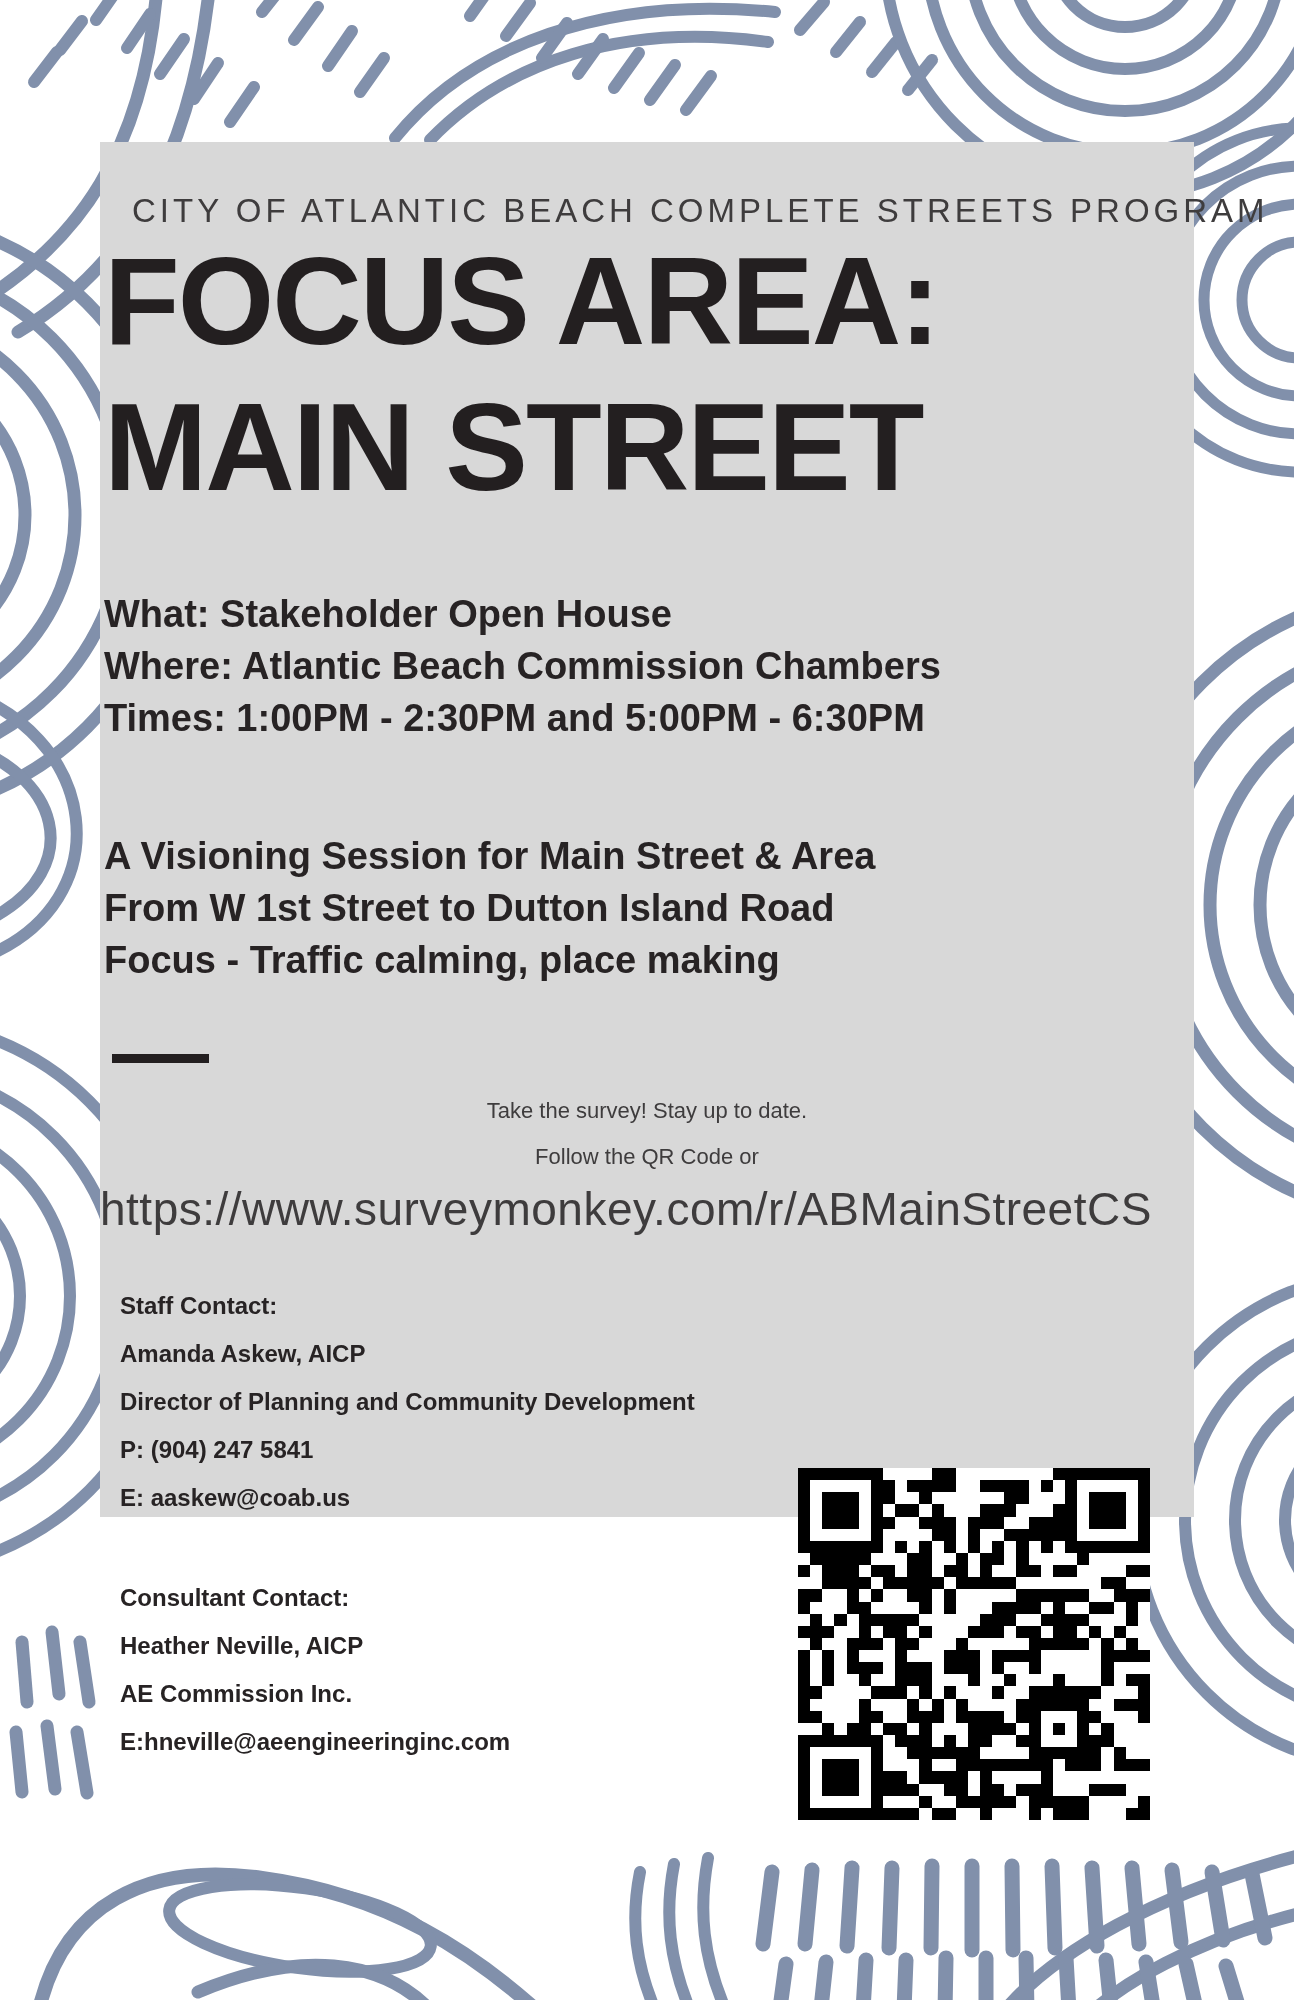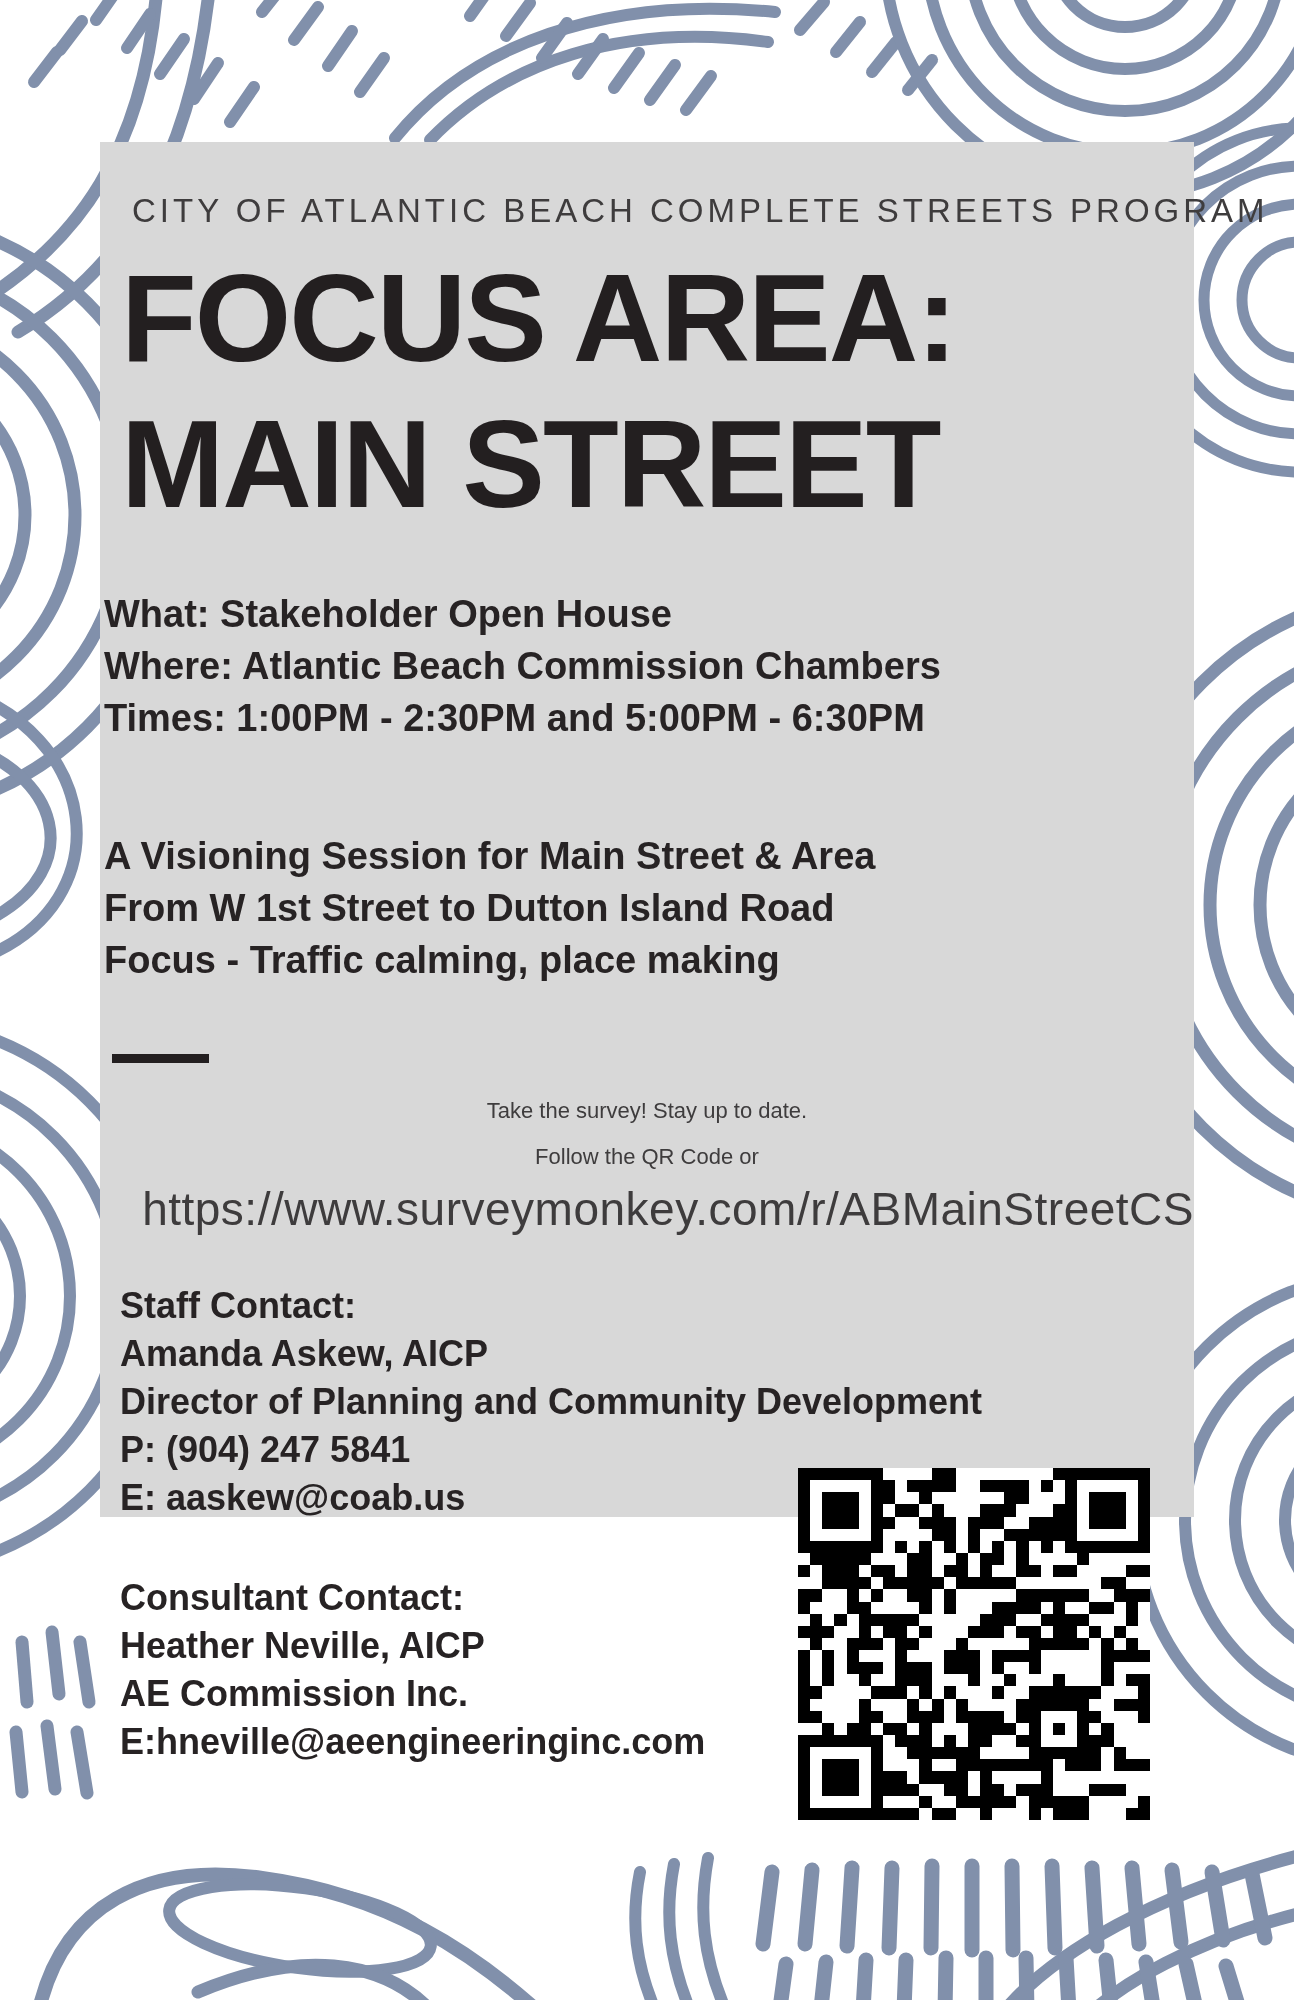--- a/index.html
+++ b/index.html
@@ -15,21 +15,21 @@
     position:absolute;left:100px;top:142px;width:1094px;height:1375px;
     background:var(--panel-bg,#d8d8d8);
   }
   .program-label{
     position:absolute;left:32px;top:50px;
     font-size:33px;font-weight:400;letter-spacing:4px;
     color:var(--muted-text,#3e3c3d);
     white-space:nowrap;
   }
   .title{
-    position:absolute;left:4px;top:86px;margin:17px;
+    position:absolute;left:4px;top:86px;margin:0;
     font-size:124px;line-height:146px;font-weight:700;letter-spacing:-2px;
     color:var(--title-text,#231f20);
   }
   .title span{display:block;}
   .bold-block{
     position:absolute;left:4px;
     font-size:38px;line-height:52px;font-weight:700;
     color:var(--body-text,#272324);
     white-space:nowrap;
   }
@@ -39,27 +39,27 @@
     position:absolute;left:12px;top:912px;width:97px;height:9px;
     background:var(--title-text,#231f20);
   }
   .survey{
     position:absolute;left:0;top:946px;width:100%;
     text-align:center;font-size:22px;line-height:46px;font-weight:400;
     color:var(--muted-text,#3e3c3d);
   }
   .survey-url{
     position:absolute;left:0;top:1040px;width:100%;
-    text-align:right;font-size:46px;font-weight:400;letter-spacing:0.5px;
+    text-align:left;font-size:46px;font-weight:400;letter-spacing:0.5px;
     color:var(--muted-text,#3e3c3d);
     white-space:nowrap;
   }
   .contact{
     position:absolute;left:20px;
-    font-size:36px;line-height:48px;font-weight:700;
+    font-size:24px;line-height:48px;font-weight:700;
     color:var(--body-text,#272324);
     white-space:nowrap;
   }
   .staff{top:1140px;}
   .consultant{top:1432px;}
   .qr{
     position:absolute;left:698px;top:1326px;width:352px;height:352px;
     background:var(--qr-light,#ffffff);
     display:grid;
     grid-template-columns:repeat(29,1fr);

